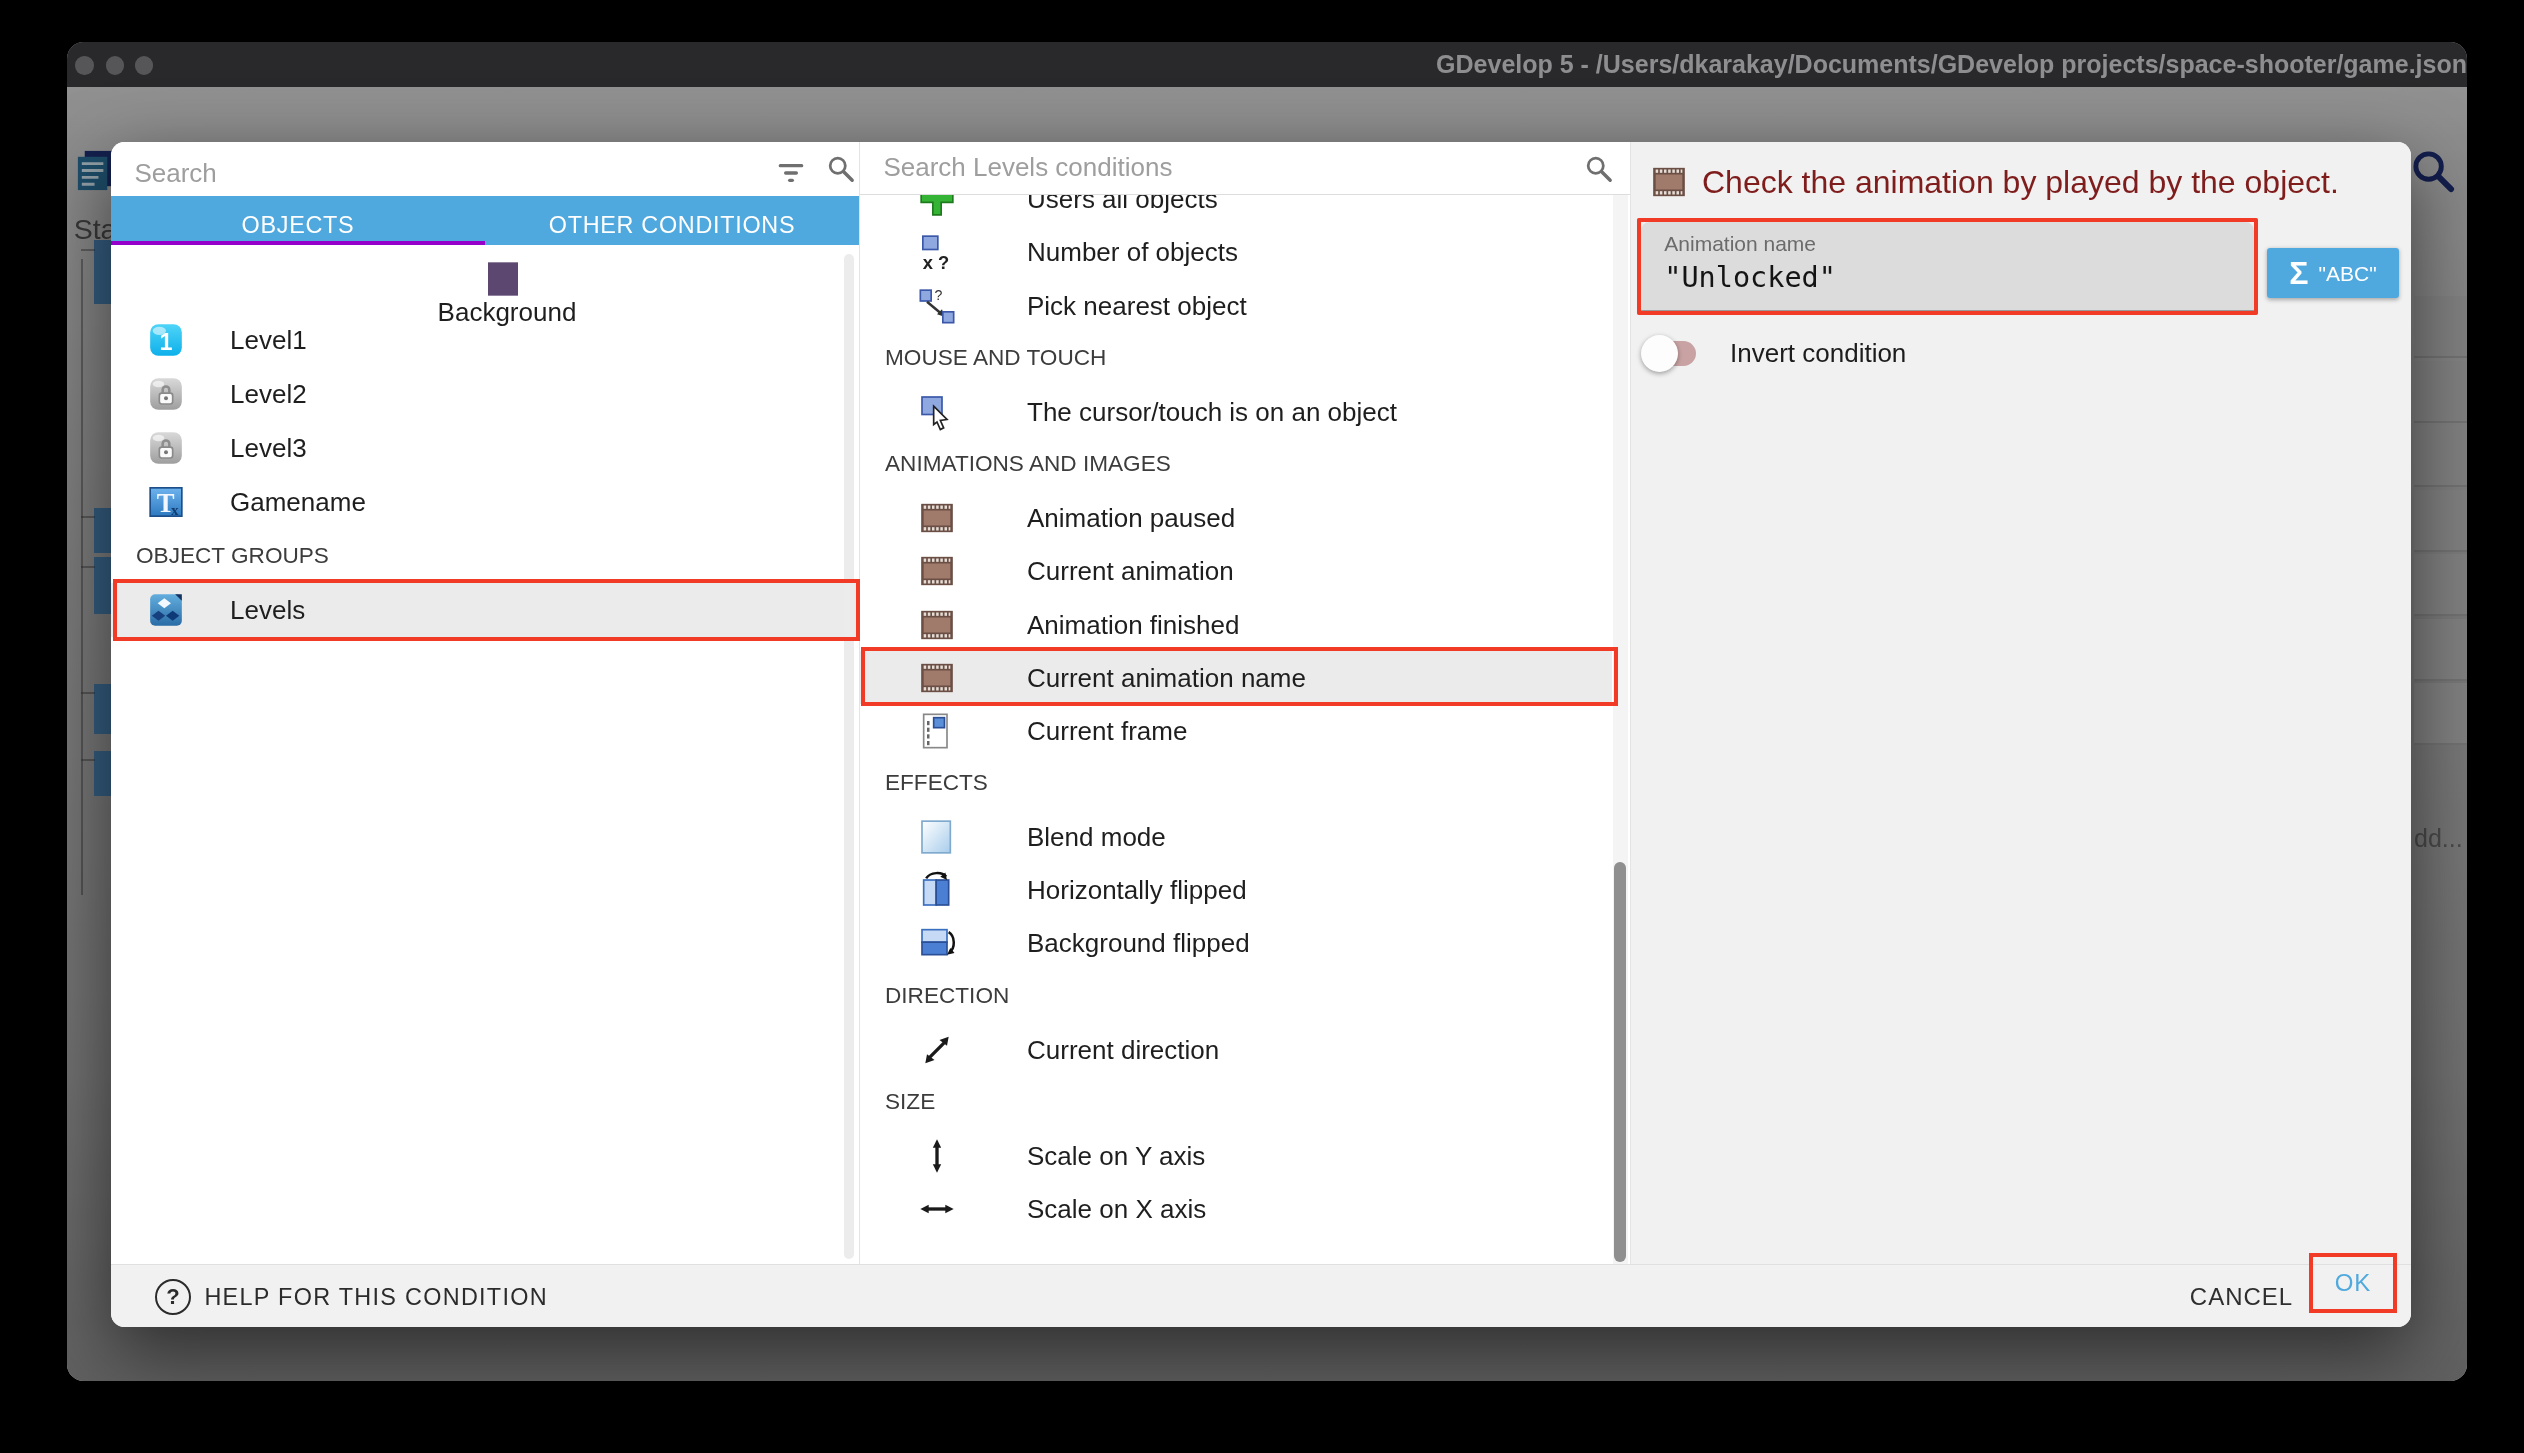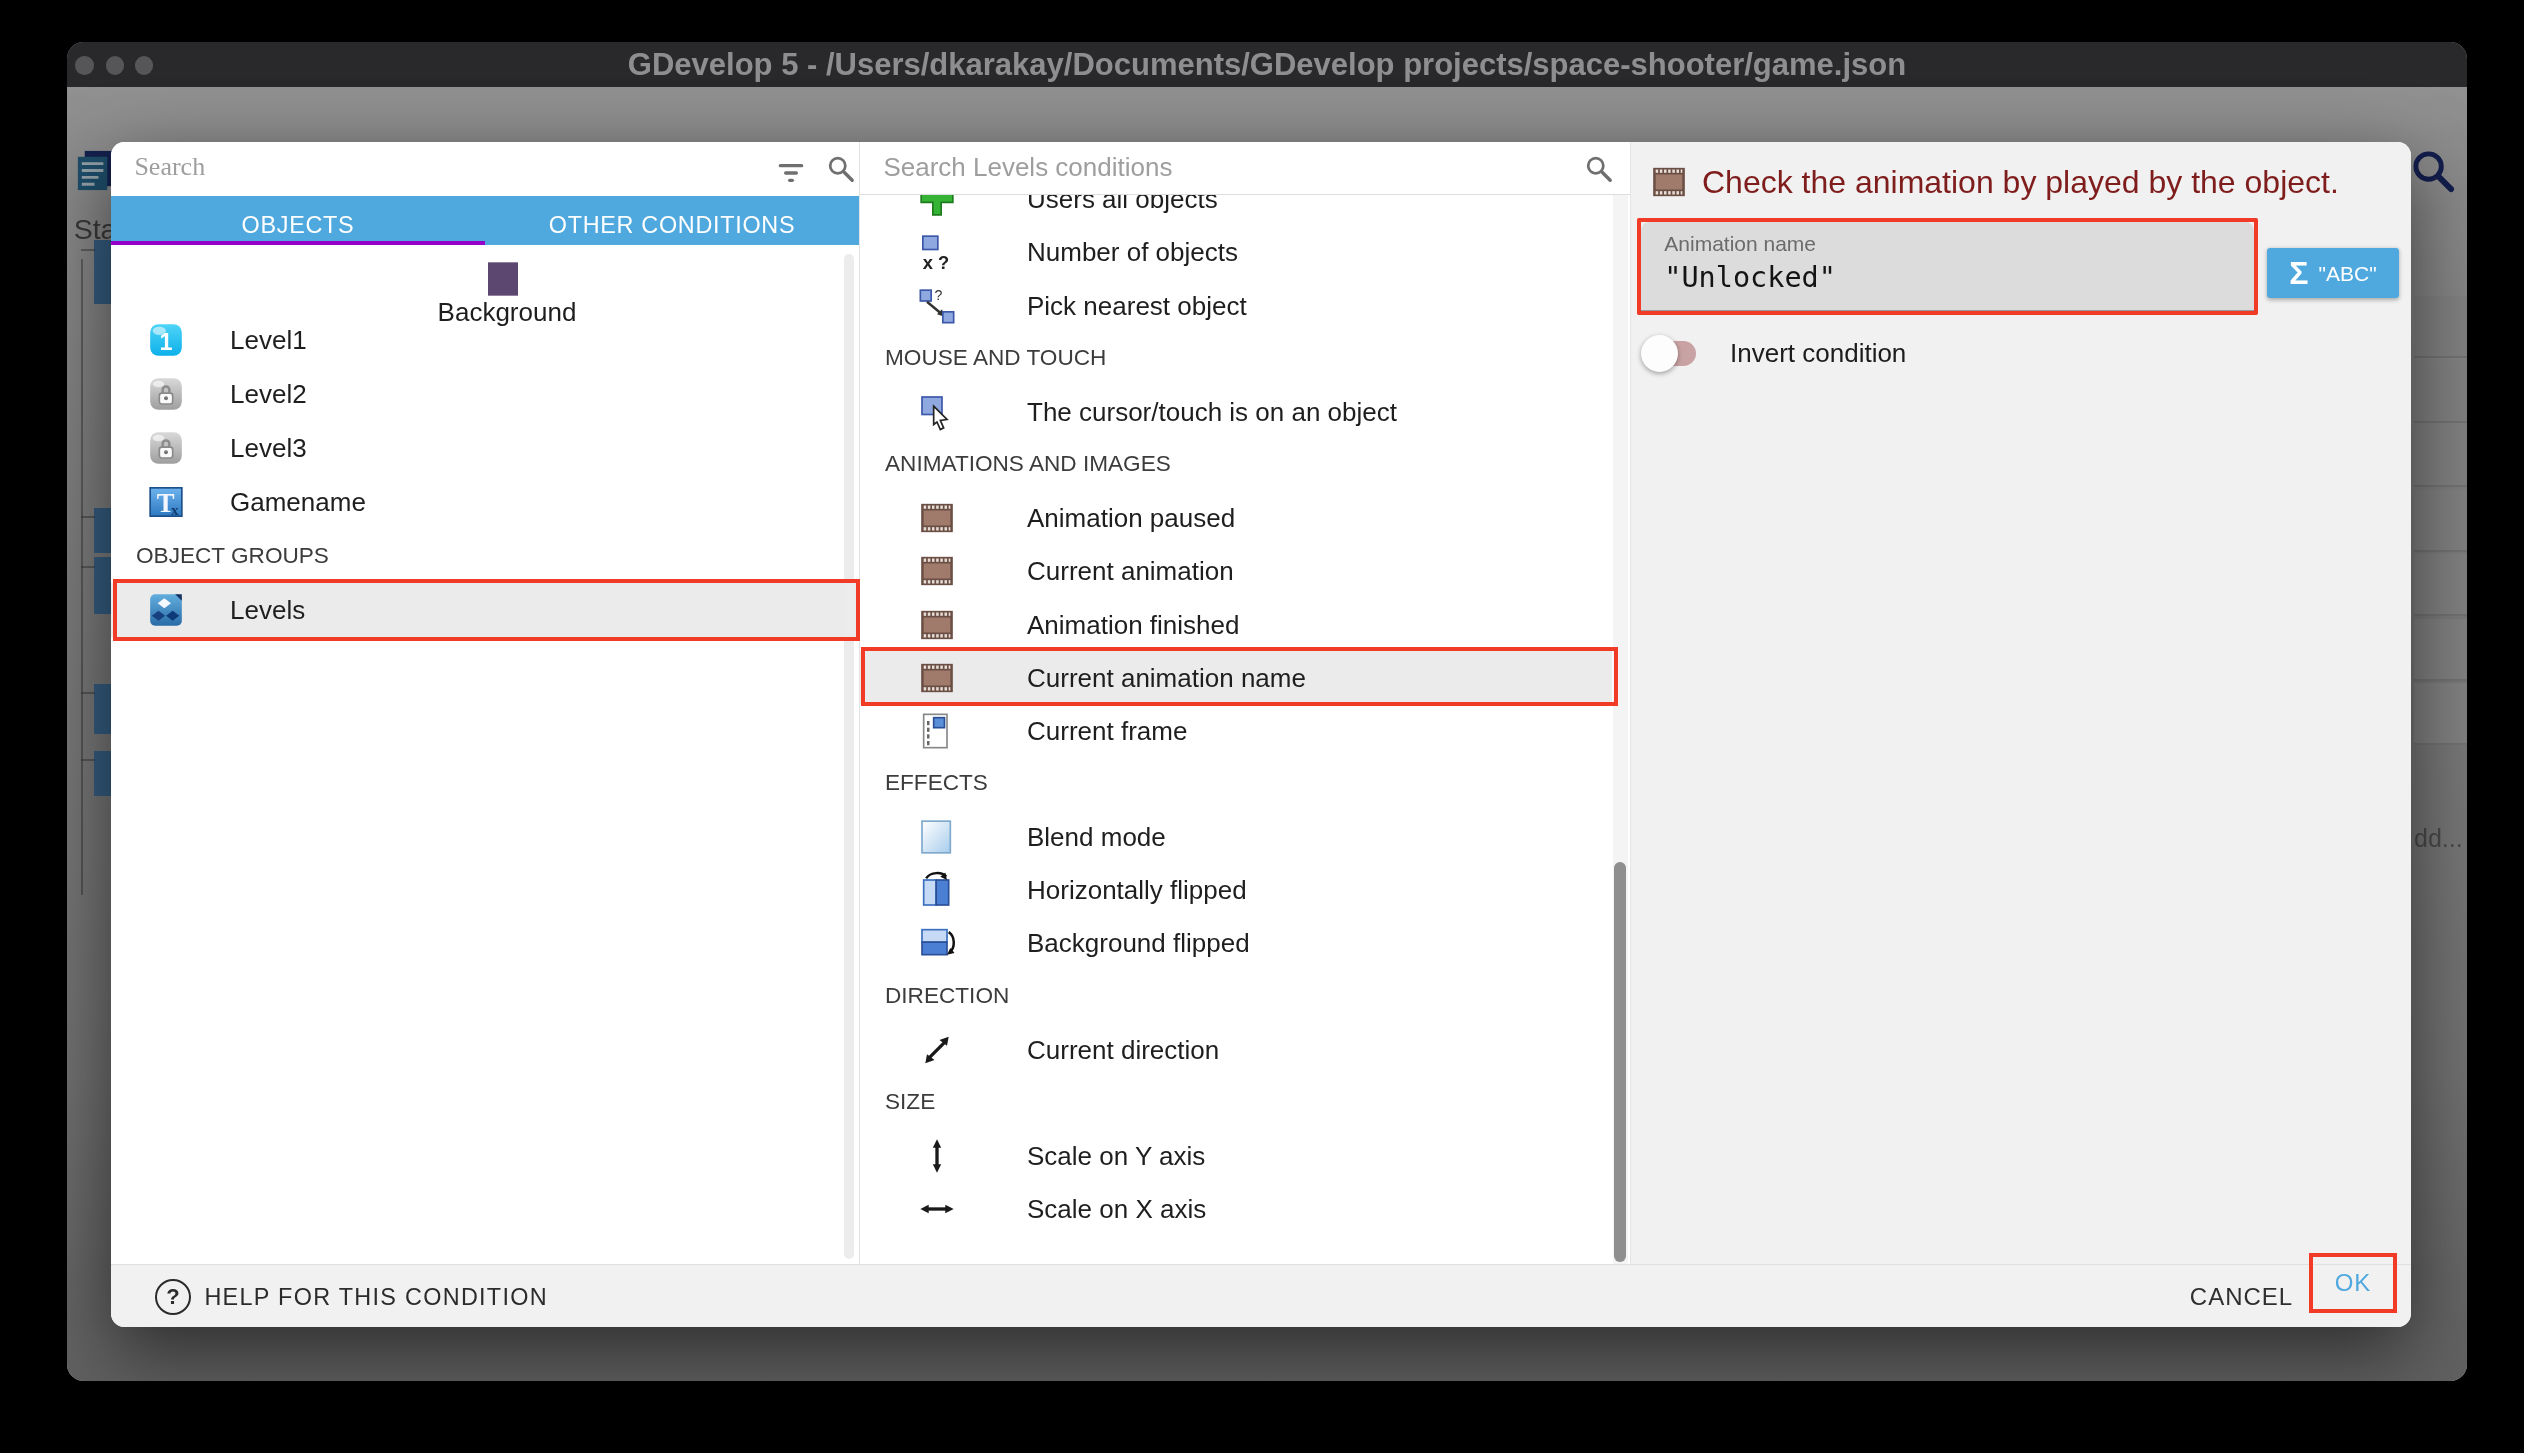--- a/index.html
+++ b/index.html
@@ -6,21 +6,21 @@
   html,body { background:#000; }
   body { font-family:"Liberation Sans", sans-serif; }
   #root { position:relative; width:2525px; height:1453px; background:#000; overflow:hidden; }
 
   
   .window { position:absolute; left:67px; top:42px; width:2400px; height:1339px;
             border-radius:16.7px; overflow:hidden; background:#b5b5b5; }
   .titlebar { position:absolute; left:0; top:0; width:100%; height:45px; background:#39393d; }
   .tl { position:absolute; top:14.2px; width:18.4px; height:18.4px; border-radius:50%; background:#78787a; }
   .title { position:absolute; left:0; top:0; width:100%; height:39px; line-height:45px;
-           text-align:center; color:#c5c5c9; font-size:31px; font-weight:600; }
+           text-align:right; color:#c5c5c9; font-size:25px; font-weight:600; }
   .content { position:absolute; left:0; top:45px; width:100%; height:1294px;
              background:linear-gradient(180deg,#c9c9c9 0%,#bdbdbd 8%,#a9a9a9 40%,#9c9c9c 75%,#868686 100%); }
   .tbicon { position:absolute; }
   .tbicon svg { width:100%; height:100%; display:block; }
   .tbsep { position:absolute; width:1.7px; height:44px; background:#8f8f8f; }
   .bg-tab { position:absolute; left:6.7px; top:126px; font-size:28.5px; font-weight:500; color:#4f4f4f; }
   .bg-vline { position:absolute; left:14.2px; top:172px; width:1.7px; height:636px; background:rgba(50,50,50,.4); }
   .bg-stub { position:absolute; width:13.4px; height:1.7px; background:rgba(50,50,50,.4); }
   .bg-strip { position:absolute; left:27px; width:17.6px; background:#4a82b2; }
   .bg-rrow { position:absolute; left:2347px; width:53px; height:60px; background:#b2b2b2;
@@ -29,22 +29,22 @@
   .dim { position:absolute; left:0; top:0; width:100%; height:100%; background:rgba(0,0,0,0.28); }
 
   
   #dialog { position:absolute; left:111px; top:142px; width:2300px; height:1185px;
             background:#fff; border-radius:13.4px; overflow:hidden;
             box-shadow:0 25px 75px rgba(0,0,0,.55); }
 
   
   .lpanel { position:absolute; left:0; top:0; width:748px; height:1122px; background:#fff; }
   .searchrow { position:absolute; left:0; top:0; height:54px; }
-  .searchrow input { position:absolute; left:23.4px; top:5px; width:611px; height:40px;
-       border:none; outline:none; background:transparent; font-family:Liberation Serif, serif;
+  .searchrow input { position:absolute; left:23.4px; top:11px; width:611px; height:40px;
+       border:none; outline:none; background:transparent; font-family:Liberation Sans, sans-serif;
        font-size:26px; color:#333; }
   .searchrow input::placeholder { color:#9e9e9e; }
   .sicon { position:absolute; }
   .sicon svg { width:100%; height:100%; display:block; }
   .tabs { position:absolute; left:0; top:54px; width:748px; height:49px;
           background:var(--accent,#4FA9DE); display:flex; }
   .tab { flex:1; display:flex; align-items:center; justify-content:center;
          color:#fff; font-size:23.4px; font-weight:500; letter-spacing:0.7px; cursor:pointer;margin-top:9px; }
   .tab-underline { position:absolute; left:0; bottom:0; width:374px; height:4.2px;
                    background:var(--purple,#9400C9); }

